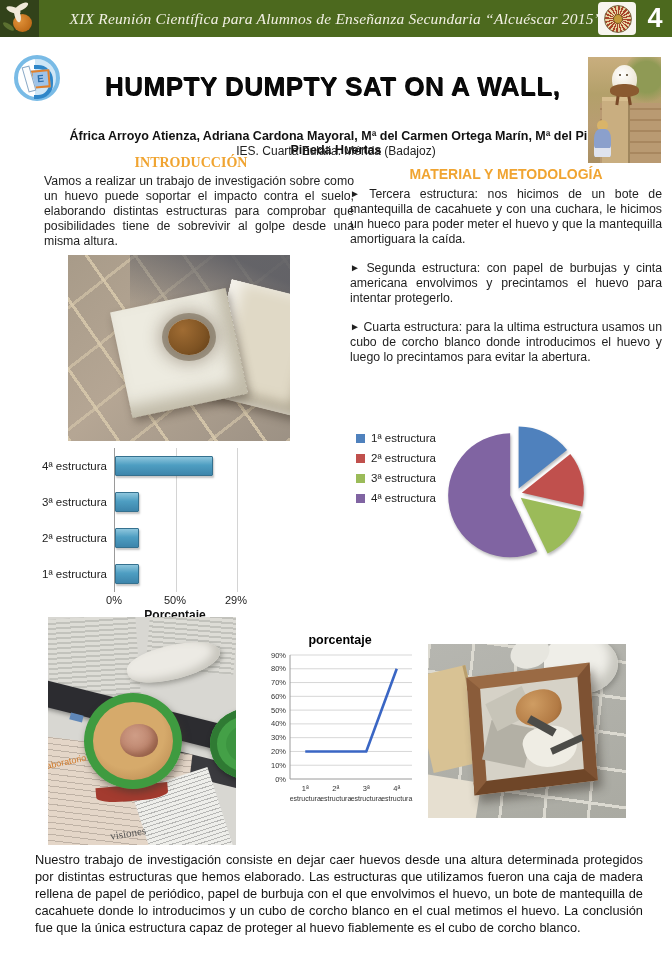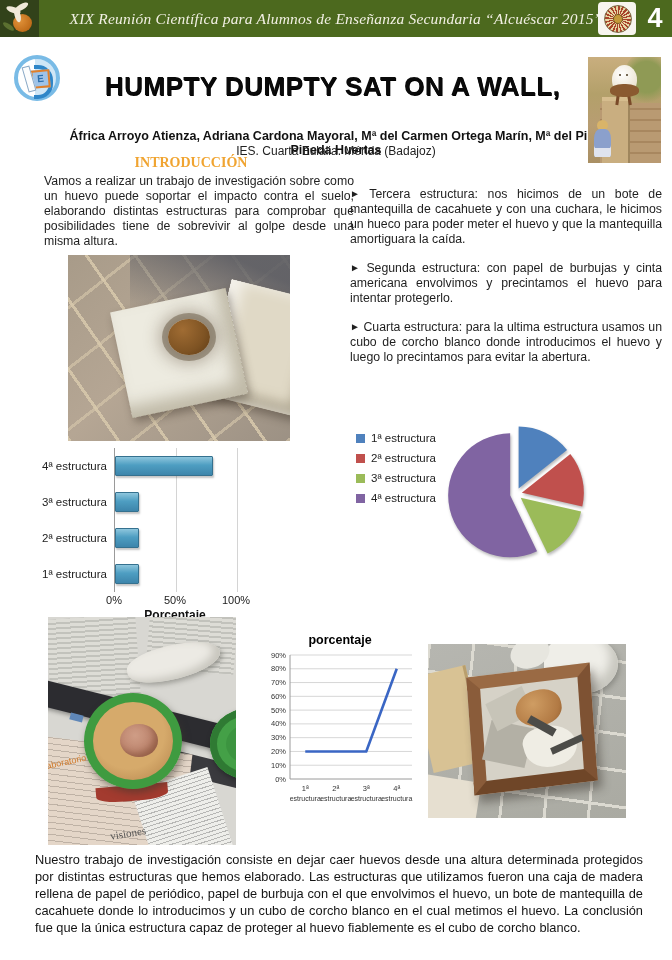--- a/index.html
+++ b/index.html
@@ -207,20 +207,21 @@
     <div class="hd-clothes"></div>
     <div class="hd-eye1"></div>
     <div class="hd-eye2"></div>
     <div class="hd-alice-hair"></div>
     <div class="hd-alice-dress"></div>
   </div>
 
   <div class="sec-heading" style="left:36px;top:155px;width:310px;font-family:Liberation Serif, serif;">INTRODUCCIÓN</div>
   <div class="body-text" style="left:44px;top:174px;width:310px;">Vamos a realizar un trabajo de investigación sobre como un huevo puede soportar el impacto contra el suelo, elaborando distintas estructuras para comprobar que posibilidades tiene de sobrevivir al golpe desde una misma altura.</div>
 
+  <div class="sec-heading" style="left:350px;top:166px;width:312px;">MATERIAL Y METODOLOGÍA</div>
   <div class="body-text" style="left:350px;top:186px;width:312px;" id="meth-list">
       <p class="meth-item"><span class="meth-bullet">►</span><span> Tercera estructura: nos hicimos de un bote de mantequilla de cacahuete y con una cuchara, le hicimos un hueco para poder meter el huevo y que la mantequilla amortiguara la caída.</span></p>
       <p class="meth-item"><span class="meth-bullet">►</span><span> Segunda estructura: con papel de burbujas y cinta americana envolvimos y precintamos el huevo para intentar protegerlo.</span></p>
       <p class="meth-item"><span class="meth-bullet">►</span><span> Cuarta estructura: para la ultima estructura usamos un cubo de corcho blanco donde introducimos el huevo y luego lo precintamos para evitar la abertura.</span></p>
     </div>
 
   <div class="photo photo1">
     <div class="ph1-shadow"></div>
     <div class="ph1-cube2"></div>
     <div class="ph1-cube1"></div>
@@ -248,21 +249,21 @@
             <div class="bar" style="width: 20%;"></div>
           </div>
           <div class="bar-track">
             <div class="bar" style="width: 20%;"></div>
           </div>
         </div>
     </div>
     <div class="bar-xticks" id="bar-xticks">
         <span class="bar-xtick" style="left: 0%;">0%</span>
         <span class="bar-xtick" style="left: 50%;">50%</span>
-        <span class="bar-xtick" style="left: 100%;">100%</span>
+        <span class="bar-xtick" style="left: 100%;">29%</span>
       </div>
     <div class="bar-xlabel">Porcentaje</div>
   </div>
 
   <div class="pie-legend" id="pie-legend">
       <div class="legend-item">
         <span class="swatch" style="background: rgb(79, 129, 189);"></span>
         <span class="lg-label">1ª estructura</span>
       </div>
       <div class="legend-item">

